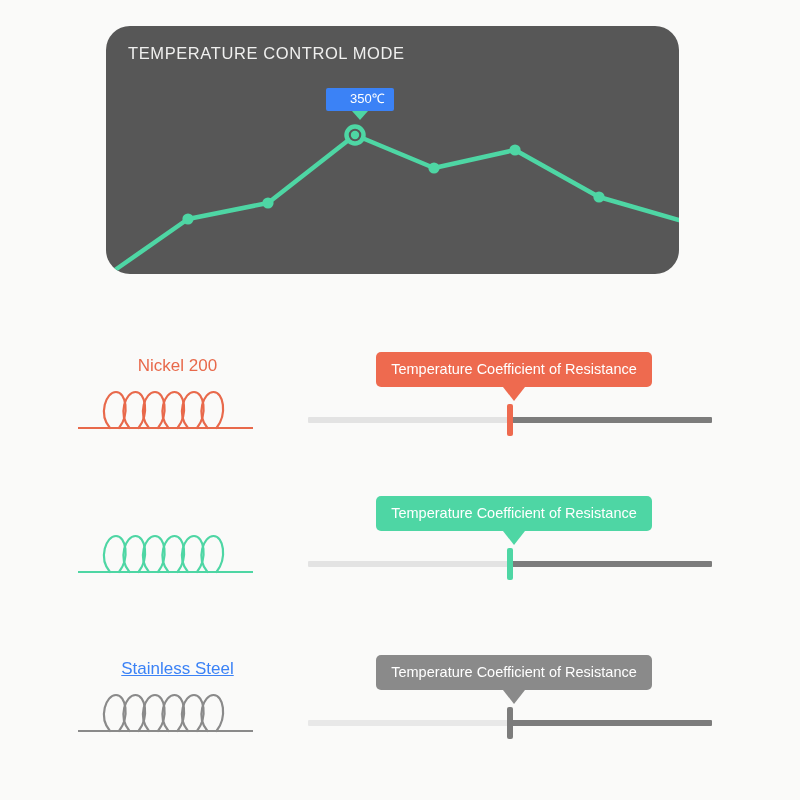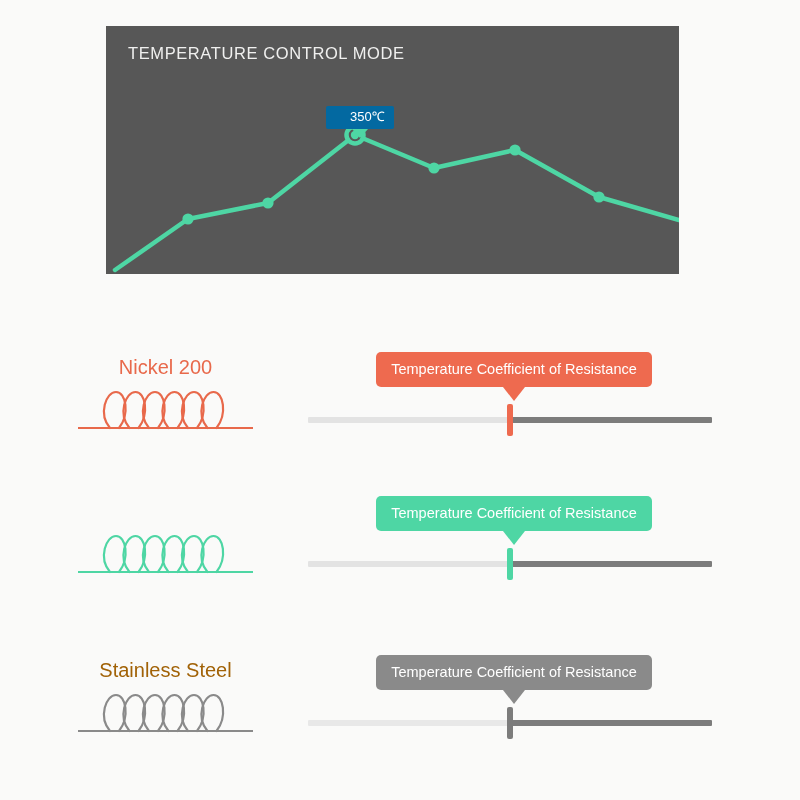--- a/index.html
+++ b/index.html
@@ -11,20 +11,21 @@
     position:relative;
   }
 
   
   .chart-panel{
     position:absolute;
     left:106px; top:26px;
     width:573px; height:248px;
     background:#575757;
     overflow:hidden;
+    border-radius:24px;
   }
   .chart-title{
     position:absolute;
     left:22px; top:18px;
     color:#f0f0ef;
     font-size:16.5px;
     letter-spacing:0.6px;
     font-weight:400;
     white-space:nowrap;
   }
@@ -50,23 +51,23 @@
     border-top:9px solid #4ed6a4;
   }
 
   
   .row{
     position:absolute;
     left:0; width:800px; height:150px;
   }
   .row-label{
     position:absolute;
-    left:78px; width:175px;
+    left:90px; width:175px;
     text-align:center;
-    font-size:20px;
+    font-size:17px;
     top:16px;
     white-space:nowrap;
   }
   .coil-wrap{
     position:absolute;
     left:78px; top:40px;
     width:175px; height:56px;
   }
 
   
@@ -131,21 +132,21 @@
         <circle cx="82" cy="193" r="5.6" fill="#4ed6a4"></circle>
         <circle cx="162" cy="177" r="5.6" fill="#4ed6a4"></circle>
         <circle cx="249" cy="109" r="8.5" fill="#575757" stroke="#4ed6a4" stroke-width="4.5"></circle>
         <circle cx="249" cy="109" r="4.2" fill="#4ed6a4"></circle>
         <circle cx="328" cy="142" r="5.6" fill="#4ed6a4"></circle>
         <circle cx="409" cy="124" r="5.6" fill="#4ed6a4"></circle>
         <circle cx="493" cy="171" r="5.6" fill="#4ed6a4"></circle>
       </g>
   </svg>
 
-  <div class="tooltip-temp" id="chart-tooltip" style="left: 220px; top: 80px; background: #0369a1; padding-left: 24px;">350℃</div>
+  <div class="tooltip-temp" id="chart-tooltip" style="left: 220px; top: 62px; background: #3b82f6; padding-left: 24px;">350℃</div>
 </div>
 
 <div class="row" id="row-0" style="top:340px">
   <div class="row-label" style="color: rgb(232, 105, 75);">Nickel 200</div>
   <div class="coil-wrap">
     <svg width="175" height="56" viewBox="0 0 175 56" class="coil-svg">
         <path d="M0,48 L175,48" stroke="#e8694b" stroke-width="2.2" fill="none" stroke-linecap="round"></path>
         <path d="M32,48 C20,34 28,12 38,12 C48,12 52,34 41,48" stroke="#e8694b" stroke-width="2.2" fill="none" stroke-linecap="round"></path>
         <path d="M51.5,48 C39.5,34 47.5,12 57.5,12 C67.5,12 71.5,34 60.5,48" stroke="#e8694b" stroke-width="2.2" fill="none" stroke-linecap="round"></path>
         <path d="M71,48 C59,34 67,12 77,12 C87,12 91,34 80,48" stroke="#e8694b" stroke-width="2.2" fill="none" stroke-linecap="round"></path>
@@ -176,21 +177,21 @@
   </div>
   <div class="badge" style="background: rgb(78, 214, 164);">Temperature Coefficient of Resistance</div>
   <div class="slider">
     <div class="track-left" style="background: rgb(227, 227, 227);"></div>
     <div class="track-right" style="background: rgb(124, 124, 124);"></div>
     <div class="thumb" style="background: rgb(78, 214, 164); left: 199px;"></div>
   </div>
 </div>
 
 <div class="row" id="row-2" style="top:643px">
-  <div class="row-label" style="color: #a16207;">Stainless Steel</div>
+  <div class="row-label" style="color: #3b82f6; text-decoration: underline;">Stainless Steel</div>
   <div class="coil-wrap">
     <svg width="175" height="56" viewBox="0 0 175 56" class="coil-svg">
         <path d="M0,48 L175,48" stroke="#8a8a8a" stroke-width="2.2" fill="none" stroke-linecap="round"></path>
         <path d="M32,48 C20,34 28,12 38,12 C48,12 52,34 41,48" stroke="#8a8a8a" stroke-width="2.2" fill="none" stroke-linecap="round"></path>
         <path d="M51.5,48 C39.5,34 47.5,12 57.5,12 C67.5,12 71.5,34 60.5,48" stroke="#8a8a8a" stroke-width="2.2" fill="none" stroke-linecap="round"></path>
         <path d="M71,48 C59,34 67,12 77,12 C87,12 91,34 80,48" stroke="#8a8a8a" stroke-width="2.2" fill="none" stroke-linecap="round"></path>
         <path d="M90.5,48 C78.5,34 86.5,12 96.5,12 C106.5,12 110.5,34 99.5,48" stroke="#8a8a8a" stroke-width="2.2" fill="none" stroke-linecap="round"></path>
         <path d="M110,48 C98,34 106,12 116,12 C126,12 130,34 119,48" stroke="#8a8a8a" stroke-width="2.2" fill="none" stroke-linecap="round"></path>
         <path d="M129.5,48 C117.5,34 125.5,12 135.5,12 C145.5,12 149.5,34 138.5,48" stroke="#8a8a8a" stroke-width="2.2" fill="none" stroke-linecap="round"></path>
       </svg>

